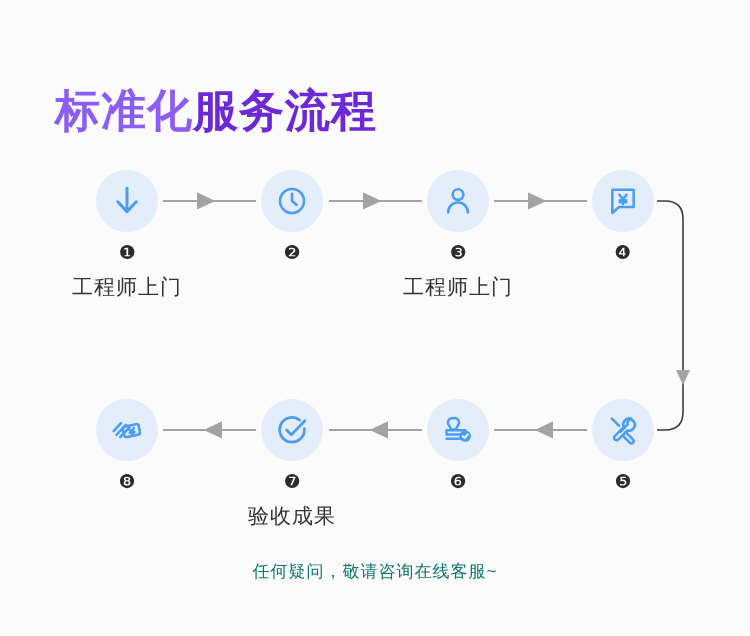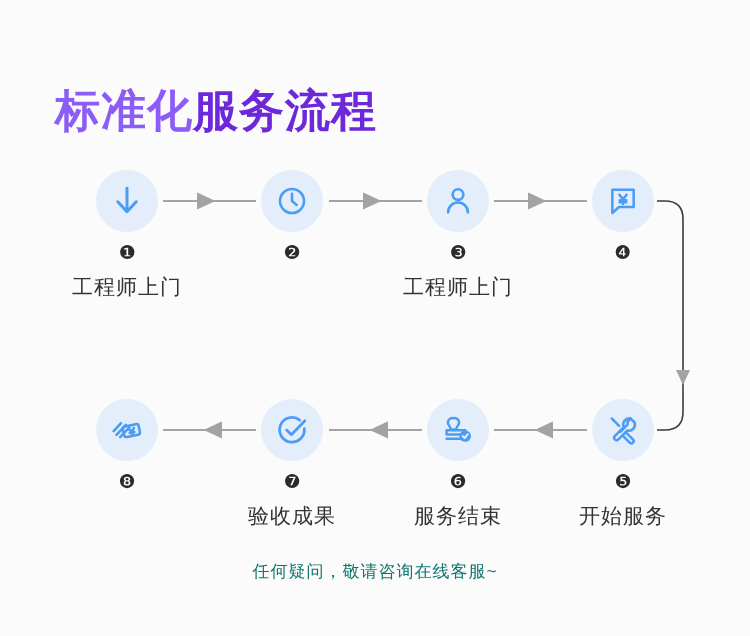--- a/index.html
+++ b/index.html
@@ -201,37 +201,35 @@
           <svg width="32" height="32" viewBox="0 0 24 24" fill="none" stroke="#4a9cf5" stroke-width="1.9" stroke-linecap="round" stroke-linejoin="round">
             <path d="M17.8 3.4 l-2.4 2.4 l0 2.2 l-5.3 5.3"></path>
             <path d="M20.6 6.2 l-2.8 -2.8 a4.6 4.6 0 0 0 -5.2 6.4 l-7 7 a1.9 1.9 0 0 0 2.6 2.6 l7 -7 a4.6 4.6 0 0 0 5.4 -6.2 z"></path>
             <path d="M4.6 4.4 l4.5 4.5"></path>
             <path d="M3.6 3.4 l1 1"></path>
             <path d="M14 13.6 l5.6 5.6 a1.7 1.7 0 0 1 -2.4 2.4 l-5.6 -5.6"></path>
           </svg>
         </span>
       </div>
       <div class="step-badge">❺</div>
-      <div class="step-label">开始服务</div>
     </div>
 
     <div class="step" style="left:458px; top:399px;">
       <div class="step-circle">
         <span>
           <svg width="32" height="32" viewBox="0 0 24 24" fill="none" stroke="#4a9cf5" stroke-width="1.8" stroke-linecap="round" stroke-linejoin="round">
             <path d="M8.6 3.2 a3.3 3.3 0 0 1 3.4 5.3 c-0.9 1 -1.2 1.8 -1.2 3.1 h-4.4 c0 -1.3 -0.3 -2.1 -1.2 -3.1 a3.3 3.3 0 0 1 3.4 -5.3 z"></path>
             <path d="M3.4 12.2 h14.2 v3.2 h-14.2 z"></path>
             <line x1="3.4" y1="18.6" x2="14" y2="18.6"></line>
             <circle cx="17.4" cy="16.6" r="4.3" fill="#4a9cf5" stroke="none"></circle>
             <polyline points="15.6,16.7 17,18 19.2,15.3" stroke="#e4edfa" stroke-width="1.7"></polyline>
           </svg>
         </span>
       </div>
       <div class="step-badge">❻</div>
-      <div class="step-label">服务结束</div>
     </div>
 
     <div class="step" style="left:292px; top:399px;">
       <div class="step-circle">
         <span>
           <svg width="33" height="33" viewBox="0 0 24 24" fill="none" stroke="#4a9cf5" stroke-width="2" stroke-linecap="round" stroke-linejoin="round">
             <path d="M20.6 10.6 a9 9 0 1 1 -3.4 -6.2"></path>
             <polyline points="7.7,11.6 11.2,15.1 21,4.9"></polyline>
           </svg>
         </span>

